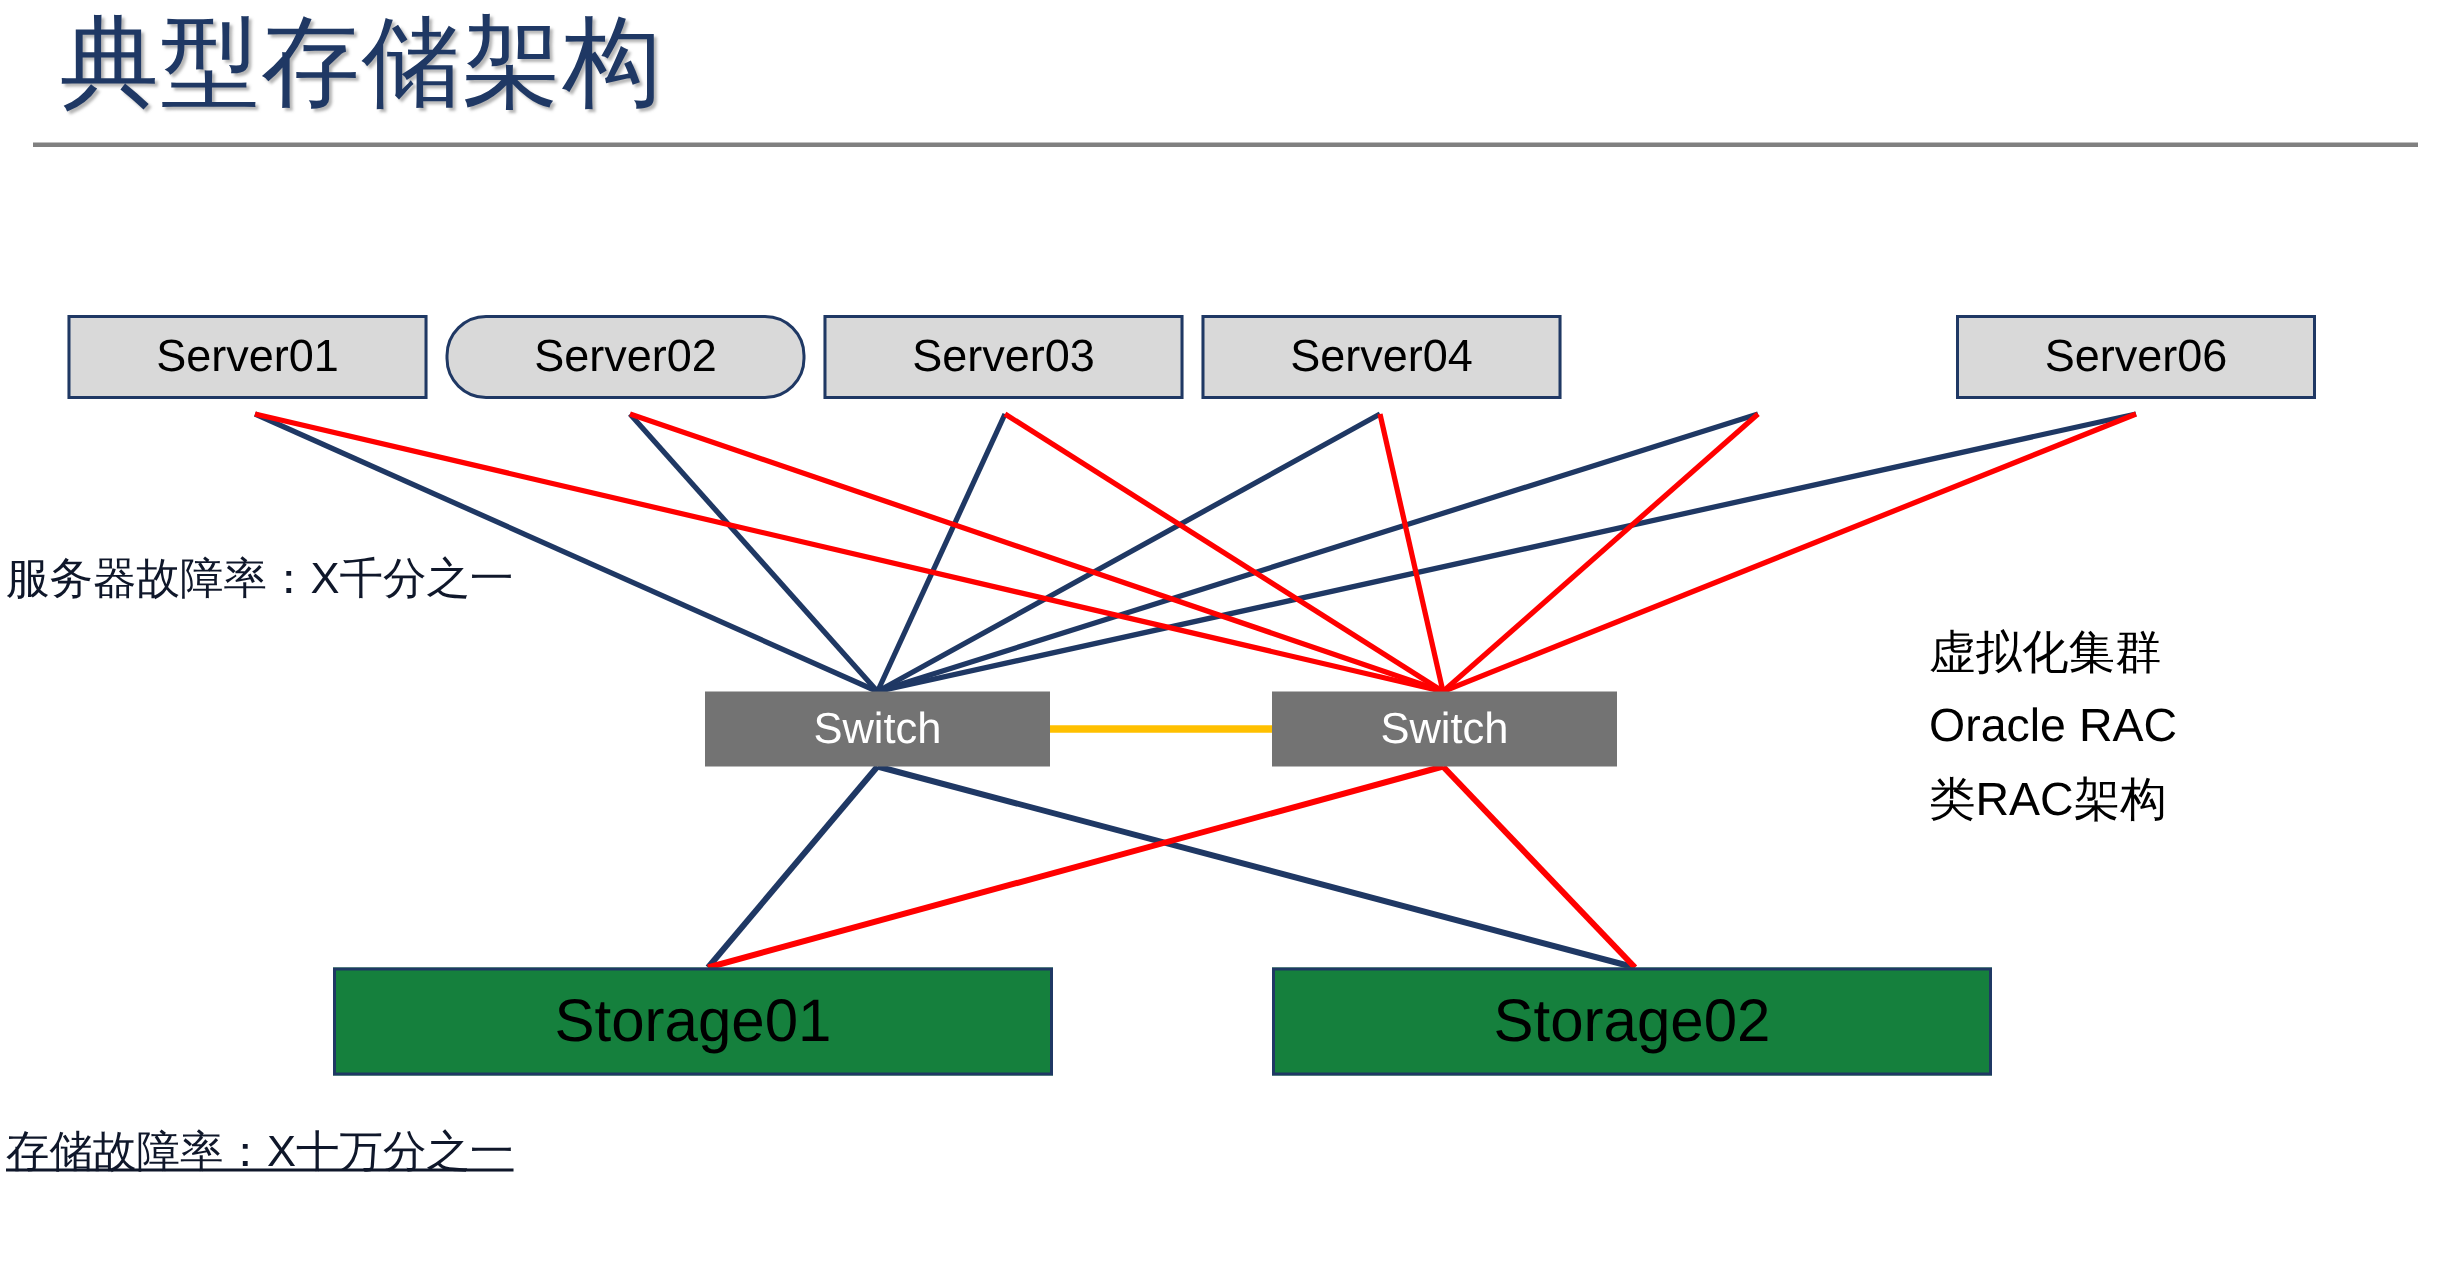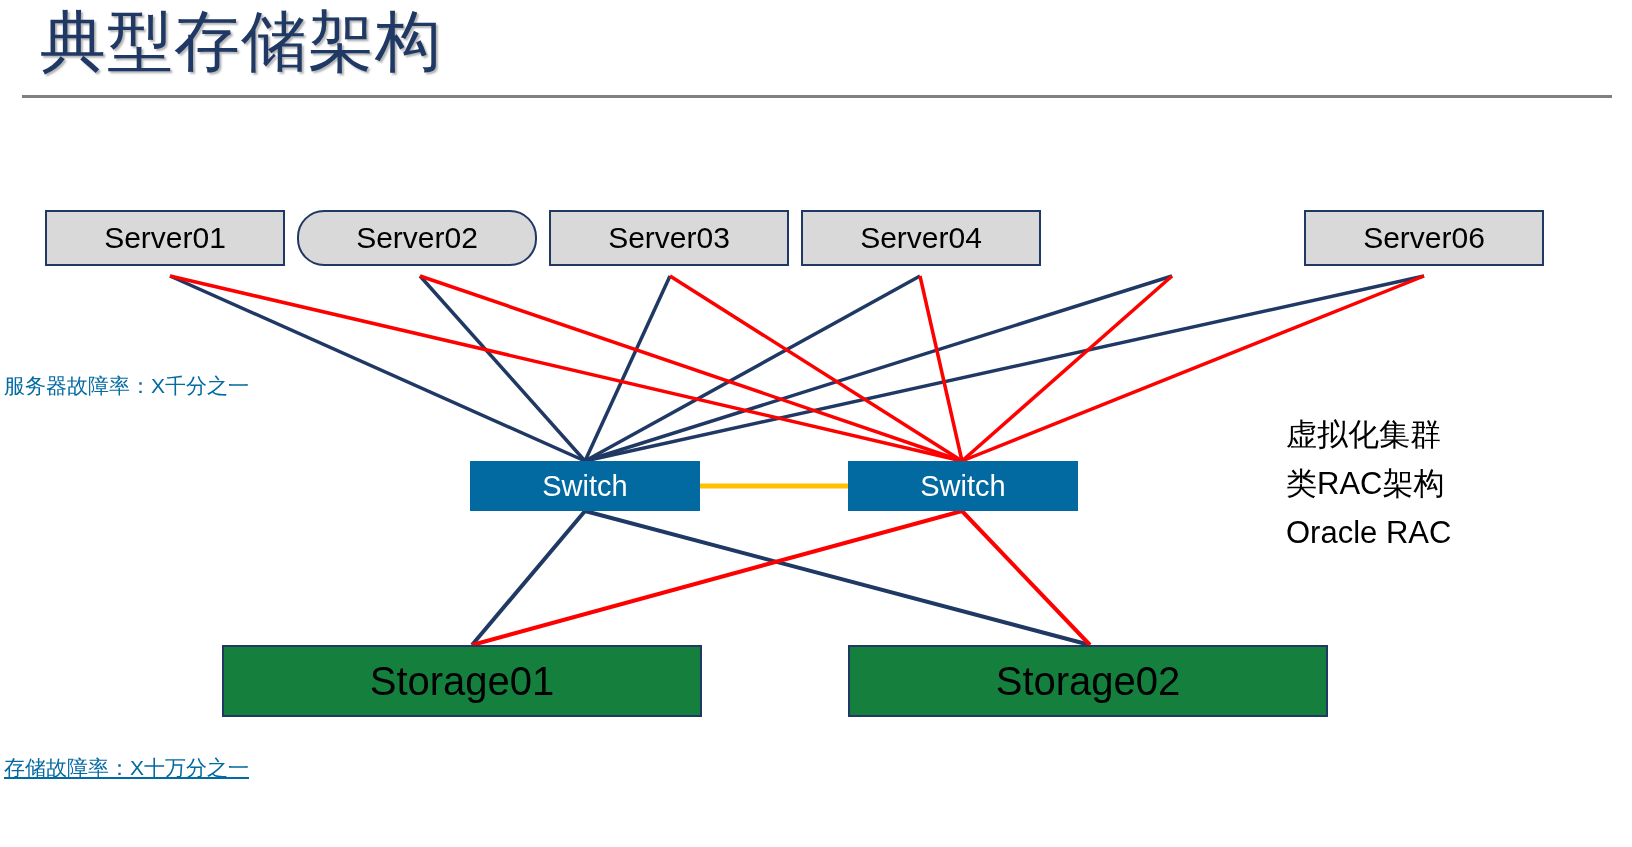--- a/index.html
+++ b/index.html
@@ -75,33 +75,33 @@
   }
   .node.storage {
     background: #15803d;
     border: 2px solid #1f3864;
     color: #000000;
     font-size: 40px;
     height: 72px;
     top: 645px;
   }
   .node.switch {
-    background: #0369a1;
+    background: #737373;
     border: none;
     color: #ffffff;
     font-size: 29px;
     height: 50px;
     top: 461px;
   }
 
   
   .annotation {
     position: absolute;
-    color: #0369a1;
-    font-size: 21px;
+    color: #0f172a;
+    font-size: 29px;
     line-height: 36px;
     white-space: nowrap;
   }
   #note-server { left: 4px;  top: 368px; }
   #note-storage { left: 4px; top: 750px; text-decoration: underline; }
 
   #cluster-note {
     position: absolute;
     left: 1286px;
     top: 410px;
@@ -170,15 +170,15 @@
     <span>Storage02</span>
   </div>
 </div>
 
 <div class="annotation" id="note-server">服务器故障率：X千分之一</div>
 
 <div class="annotation" id="note-storage">存储故障率：X十万分之一</div>
 
 <div id="cluster-note">
   <div>虚拟化集群</div>
+  <div>Oracle RAC</div>
   <div>类RAC架构</div>
-  <div>Oracle RAC</div>
 </div>
 
 </body></html>

